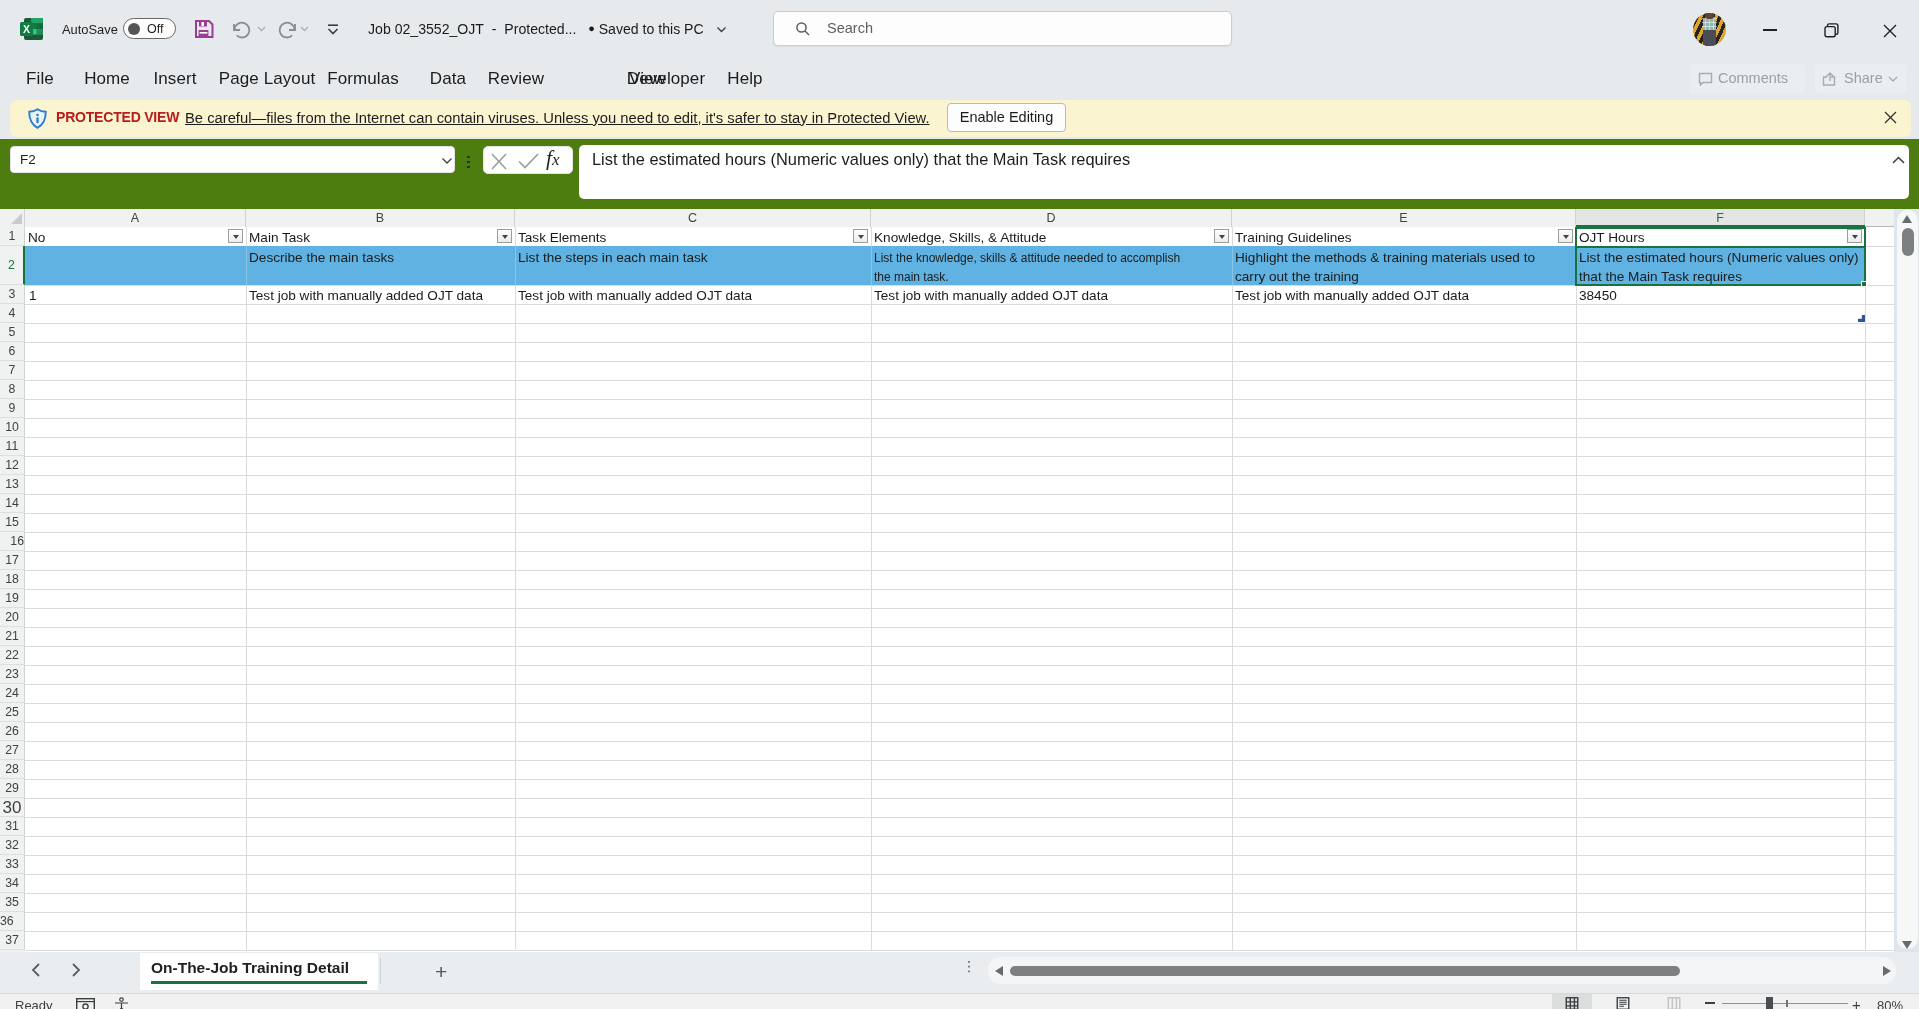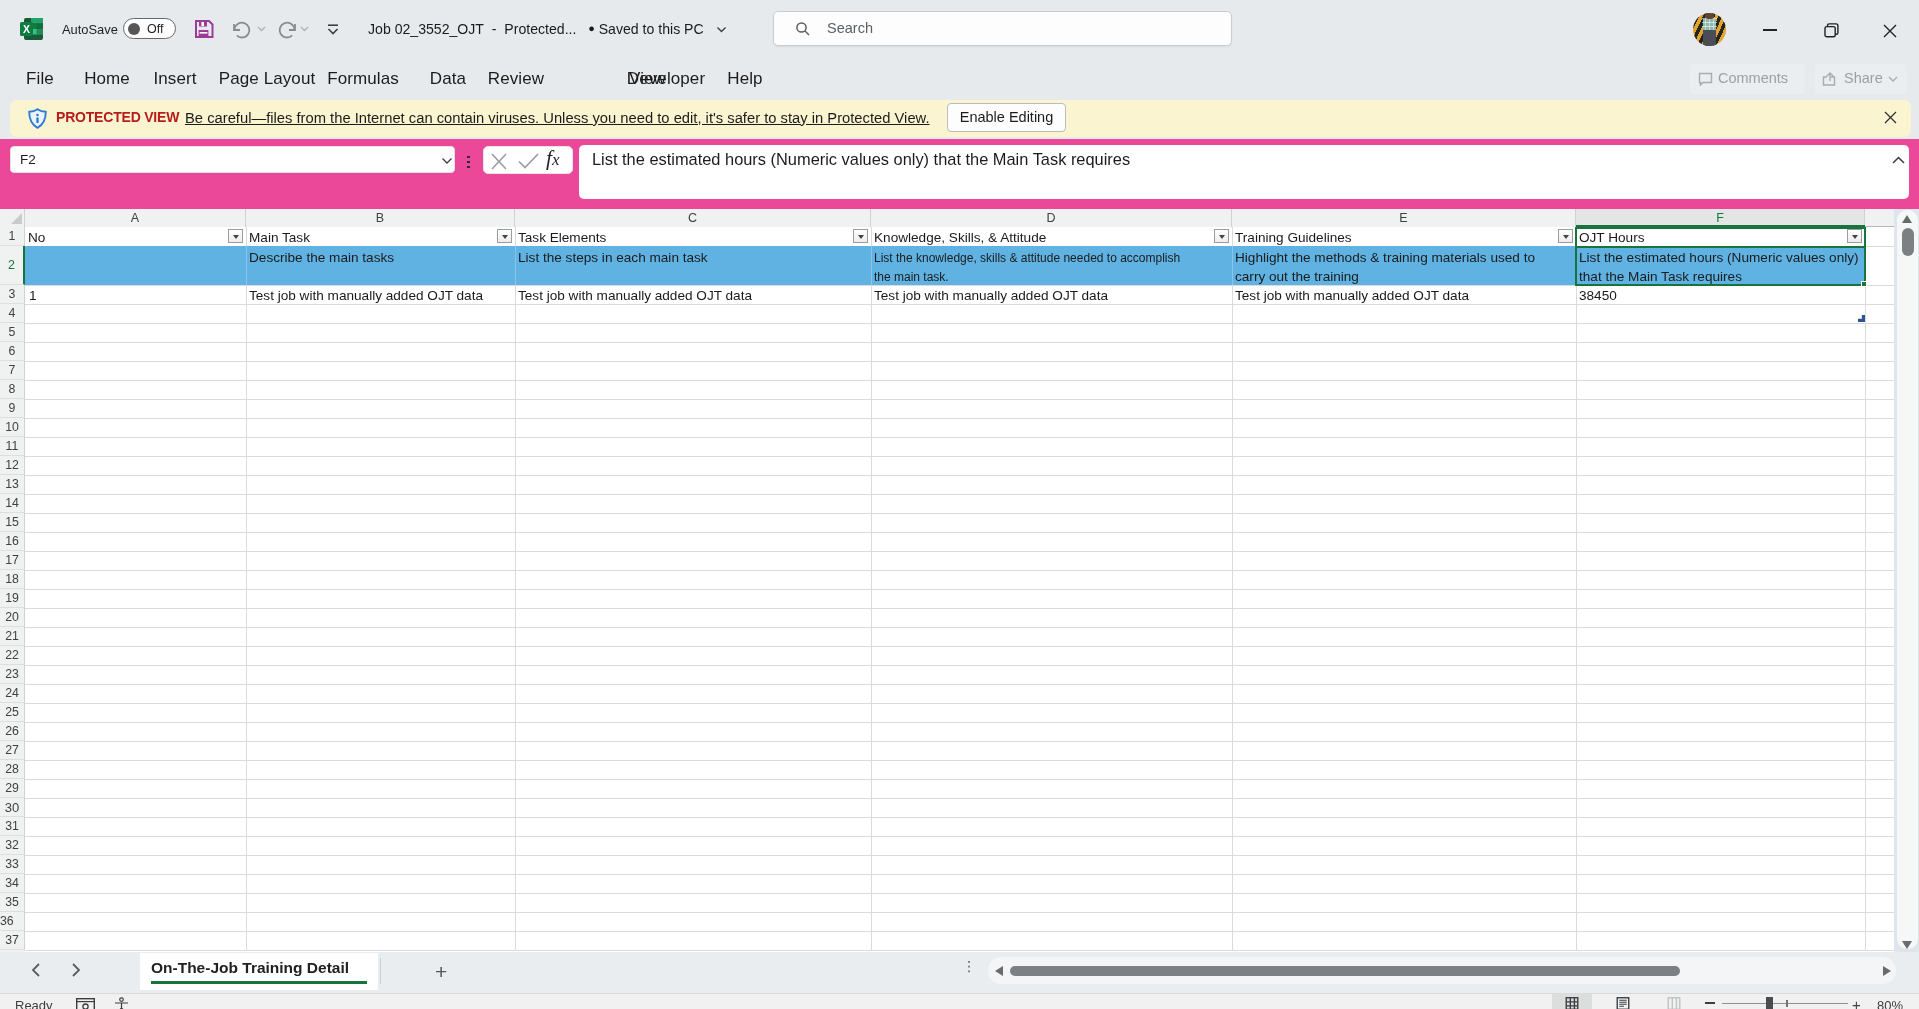--- a/index.html
+++ b/index.html
@@ -108,21 +108,21 @@
 <circle cx="9.5" cy="7" r="1.3" fill="#2f7cd1"></circle>
       <rect x="8.3" y="9.3" width="2.4" height="6" rx="1.2" fill="#2f7cd1"></rect>
 </svg>
 <div class="abs" style="left:46px;top:9px;font-size:14px;font-weight:bold;color:#b91c1c;letter-spacing:-0.2px">PROTECTED VIEW</div>
 <div class="abs" style="left:175px;top:9.5px;font-size:14.75px;color:#1c1c1c;text-decoration:underline">Be careful—files from the Internet can contain viruses. Unless you need to edit, it's safer to stay in Protected View.</div>
 <div class="abs" style="left:937px;top:3px;width:119px;height:29px;background:#fdfdfd;border:1px solid #b8babb;border-radius:4px;text-align:center;font-size:14.5px;color:#1c1c1c;line-height:27px">Enable Editing</div>
 <svg class="abs" style="left:1874px;top:11px" width="13" height="13" viewBox="0 0 13 13">
       <path d="M1 1 L12 12 M12 1 L1 12" stroke="#333" stroke-width="1.3"></path>
     </svg>
 </div>
-<div class="abs" style="left:0;top:139px;width:1919px;height:70px;background:#ec4899">
+<div class="abs" style="left:0;top:139px;width:1919px;height:70px;background:#4d7c0f">
 <div class="abs" style="left:10px;top:7px;width:445px;height:27px;background:#fff;border:1px solid #e0e2e4;border-radius:4px">
       <div class="abs" style="left:9px;top:5px;font-size:13.5px;color:#1c1c1c">F2</div>
       <svg class="abs" style="left:430px;top:10px" width="12" height="8" viewBox="0 0 12 8">
         <path d="M1.5 1.5 l4.5 4.5 l4.5-4.5" fill="none" stroke="#3c3e40" stroke-width="1.3"></path>
       </svg>
     </div>
 <div class="abs" style="left:467px;top:16.5px;width:2.6px;height:2.6px;background:#2b2d2e"></div>
 <div class="abs" style="left:467px;top:21.5px;width:2.6px;height:2.6px;background:#2b2d2e"></div>
 <div class="abs" style="left:467px;top:26.5px;width:2.6px;height:2.6px;background:#2b2d2e"></div>
 <div class="abs" style="left:483px;top:7px;width:90px;height:28px;background:#fff;border:1px solid #e3e5e7;border-radius:5px">
@@ -160,35 +160,35 @@
 <div class="abs" style="left:0;top:133px;width:25px;height:19px;background:#f0f1f1;border-right:1px solid #cfd1d2;border-bottom:1px solid #dcdedf;color:#3f4142;font-size:12.3px;text-align:center;line-height:19px">6</div>
 <div class="abs" style="left:0;top:152px;width:25px;height:19px;background:#f0f1f1;border-right:1px solid #cfd1d2;border-bottom:1px solid #dcdedf;color:#3f4142;font-size:12.3px;text-align:center;line-height:19px">7</div>
 <div class="abs" style="left:0;top:171px;width:25px;height:19px;background:#f0f1f1;border-right:1px solid #cfd1d2;border-bottom:1px solid #dcdedf;color:#3f4142;font-size:12.3px;text-align:center;line-height:19px">8</div>
 <div class="abs" style="left:0;top:190px;width:25px;height:19px;background:#f0f1f1;border-right:1px solid #cfd1d2;border-bottom:1px solid #dcdedf;color:#3f4142;font-size:12.3px;text-align:center;line-height:19px">9</div>
 <div class="abs" style="left:0;top:209px;width:25px;height:19px;background:#f0f1f1;border-right:1px solid #cfd1d2;border-bottom:1px solid #dcdedf;color:#3f4142;font-size:12.3px;text-align:center;line-height:19px">10</div>
 <div class="abs" style="left:0;top:228px;width:25px;height:19px;background:#f0f1f1;border-right:1px solid #cfd1d2;border-bottom:1px solid #dcdedf;color:#3f4142;font-size:12.3px;text-align:center;line-height:19px">11</div>
 <div class="abs" style="left:0;top:247px;width:25px;height:19px;background:#f0f1f1;border-right:1px solid #cfd1d2;border-bottom:1px solid #dcdedf;color:#3f4142;font-size:12.3px;text-align:center;line-height:19px">12</div>
 <div class="abs" style="left:0;top:266px;width:25px;height:19px;background:#f0f1f1;border-right:1px solid #cfd1d2;border-bottom:1px solid #dcdedf;color:#3f4142;font-size:12.3px;text-align:center;line-height:19px">13</div>
 <div class="abs" style="left:0;top:285px;width:25px;height:19px;background:#f0f1f1;border-right:1px solid #cfd1d2;border-bottom:1px solid #dcdedf;color:#3f4142;font-size:12.3px;text-align:center;line-height:19px">14</div>
 <div class="abs" style="left:0;top:304px;width:25px;height:19px;background:#f0f1f1;border-right:1px solid #cfd1d2;border-bottom:1px solid #dcdedf;color:#3f4142;font-size:12.3px;text-align:center;line-height:19px">15</div>
-<div class="abs" style="left:0;top:323px;width:25px;height:19px;background:#f0f1f1;border-right:1px solid #cfd1d2;border-bottom:1px solid #dcdedf;color:#3f4142;font-size:12.3px;text-align:center;line-height:19px">16</div>
+<div class="abs" style="left:0;top:323px;width:25px;height:19px;background:#f0f1f1;border-right:1px solid #cfd1d2;border-bottom:1px solid #dcdedf;color:#3f4142;font-size:12.3px;text-align:right;line-height:19px">16</div>
 <div class="abs" style="left:0;top:342px;width:25px;height:19px;background:#f0f1f1;border-right:1px solid #cfd1d2;border-bottom:1px solid #dcdedf;color:#3f4142;font-size:12.3px;text-align:center;line-height:19px">17</div>
 <div class="abs" style="left:0;top:361px;width:25px;height:19px;background:#f0f1f1;border-right:1px solid #cfd1d2;border-bottom:1px solid #dcdedf;color:#3f4142;font-size:12.3px;text-align:center;line-height:19px">18</div>
 <div class="abs" style="left:0;top:380px;width:25px;height:19px;background:#f0f1f1;border-right:1px solid #cfd1d2;border-bottom:1px solid #dcdedf;color:#3f4142;font-size:12.3px;text-align:center;line-height:19px">19</div>
 <div class="abs" style="left:0;top:399px;width:25px;height:19px;background:#f0f1f1;border-right:1px solid #cfd1d2;border-bottom:1px solid #dcdedf;color:#3f4142;font-size:12.3px;text-align:center;line-height:19px">20</div>
 <div class="abs" style="left:0;top:418px;width:25px;height:19px;background:#f0f1f1;border-right:1px solid #cfd1d2;border-bottom:1px solid #dcdedf;color:#3f4142;font-size:12.3px;text-align:center;line-height:19px">21</div>
 <div class="abs" style="left:0;top:437px;width:25px;height:19px;background:#f0f1f1;border-right:1px solid #cfd1d2;border-bottom:1px solid #dcdedf;color:#3f4142;font-size:12.3px;text-align:center;line-height:19px">22</div>
 <div class="abs" style="left:0;top:456px;width:25px;height:19px;background:#f0f1f1;border-right:1px solid #cfd1d2;border-bottom:1px solid #dcdedf;color:#3f4142;font-size:12.3px;text-align:center;line-height:19px">23</div>
 <div class="abs" style="left:0;top:475px;width:25px;height:19px;background:#f0f1f1;border-right:1px solid #cfd1d2;border-bottom:1px solid #dcdedf;color:#3f4142;font-size:12.3px;text-align:center;line-height:19px">24</div>
 <div class="abs" style="left:0;top:494px;width:25px;height:19px;background:#f0f1f1;border-right:1px solid #cfd1d2;border-bottom:1px solid #dcdedf;color:#3f4142;font-size:12.3px;text-align:center;line-height:19px">25</div>
 <div class="abs" style="left:0;top:513px;width:25px;height:19px;background:#f0f1f1;border-right:1px solid #cfd1d2;border-bottom:1px solid #dcdedf;color:#3f4142;font-size:12.3px;text-align:center;line-height:19px">26</div>
 <div class="abs" style="left:0;top:532px;width:25px;height:19px;background:#f0f1f1;border-right:1px solid #cfd1d2;border-bottom:1px solid #dcdedf;color:#3f4142;font-size:12.3px;text-align:center;line-height:19px">27</div>
 <div class="abs" style="left:0;top:551px;width:25px;height:19px;background:#f0f1f1;border-right:1px solid #cfd1d2;border-bottom:1px solid #dcdedf;color:#3f4142;font-size:12.3px;text-align:center;line-height:19px">28</div>
 <div class="abs" style="left:0;top:570px;width:25px;height:19px;background:#f0f1f1;border-right:1px solid #cfd1d2;border-bottom:1px solid #dcdedf;color:#3f4142;font-size:12.3px;text-align:center;line-height:19px">29</div>
-<div class="abs" style="left:0;top:589px;width:25px;height:19px;background:#f0f1f1;border-right:1px solid #cfd1d2;border-bottom:1px solid #dcdedf;color:#3f4142;font-size:13px;text-align:center;line-height:19px">30</div>
+<div class="abs" style="left:0;top:589px;width:25px;height:19px;background:#f0f1f1;border-right:1px solid #cfd1d2;border-bottom:1px solid #dcdedf;color:#3f4142;font-size:17px;text-align:center;line-height:19px">30</div>
 <div class="abs" style="left:0;top:608px;width:25px;height:19px;background:#f0f1f1;border-right:1px solid #cfd1d2;border-bottom:1px solid #dcdedf;color:#3f4142;font-size:12.3px;text-align:center;line-height:19px">31</div>
 <div class="abs" style="left:0;top:627px;width:25px;height:19px;background:#f0f1f1;border-right:1px solid #cfd1d2;border-bottom:1px solid #dcdedf;color:#3f4142;font-size:12.3px;text-align:center;line-height:19px">32</div>
 <div class="abs" style="left:0;top:646px;width:25px;height:19px;background:#f0f1f1;border-right:1px solid #cfd1d2;border-bottom:1px solid #dcdedf;color:#3f4142;font-size:12.3px;text-align:center;line-height:19px">33</div>
 <div class="abs" style="left:0;top:665px;width:25px;height:19px;background:#f0f1f1;border-right:1px solid #cfd1d2;border-bottom:1px solid #dcdedf;color:#3f4142;font-size:12.3px;text-align:center;line-height:19px">34</div>
 <div class="abs" style="left:0;top:684px;width:25px;height:19px;background:#f0f1f1;border-right:1px solid #cfd1d2;border-bottom:1px solid #dcdedf;color:#3f4142;font-size:12.3px;text-align:center;line-height:19px">35</div>
 <div class="abs" style="left:0;top:703px;width:25px;height:19px;background:#f0f1f1;border-right:1px solid #cfd1d2;border-bottom:1px solid #dcdedf;color:#3f4142;font-size:12.3px;text-align:left;line-height:19px">36</div>
 <div class="abs" style="left:0;top:722px;width:25px;height:19px;background:#f0f1f1;border-right:1px solid #cfd1d2;border-bottom:1px solid #dcdedf;color:#3f4142;font-size:12.3px;text-align:center;line-height:19px">37</div>
 <div class="abs" style="left:0;top:741px;width:25px;height:3px;background:#f0f1f1"></div>
 <div class="abs" style="left:246px;top:18px;width:1px;height:723px;background:#d9dbdc"></div>
 <div class="abs" style="left:515px;top:18px;width:1px;height:723px;background:#d9dbdc"></div>

